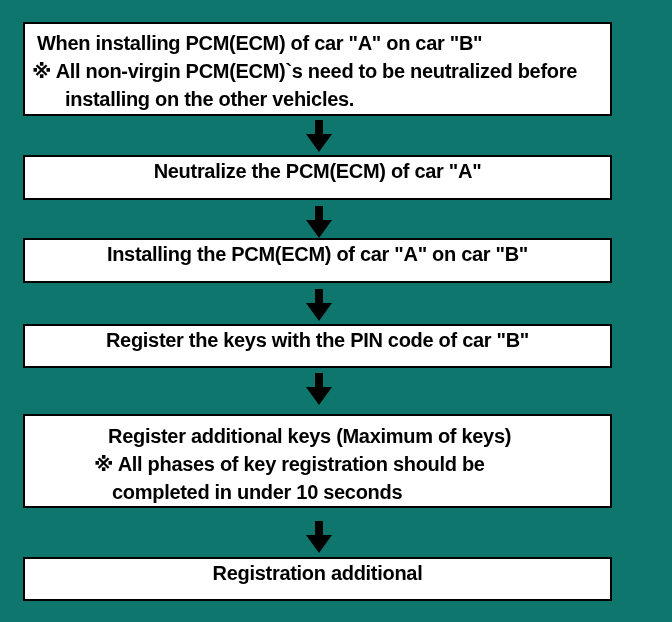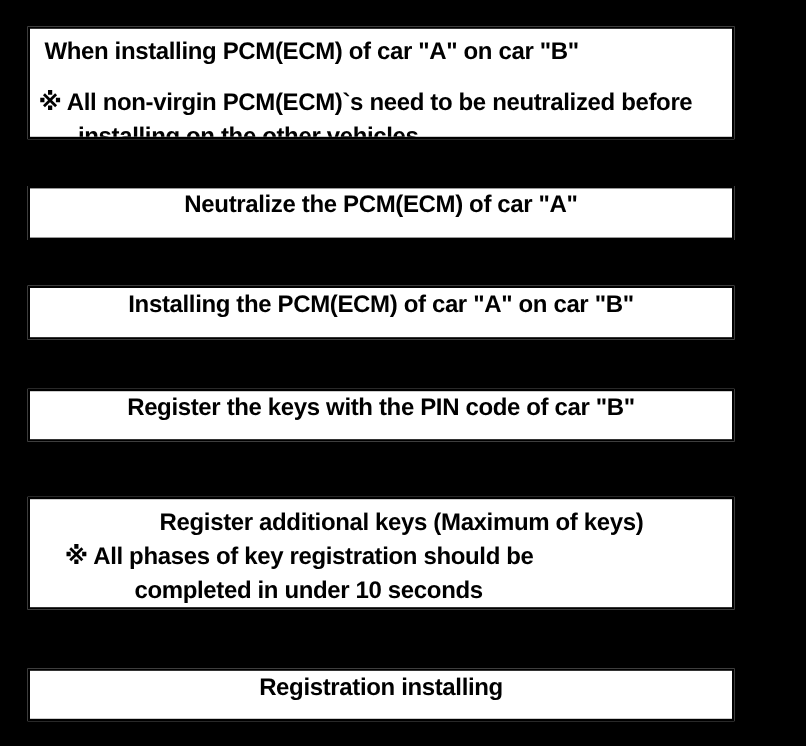--- a/index.html
+++ b/index.html
@@ -4,21 +4,21 @@
 <style>
   html, body {
     margin: 0;
     padding: 0;
     background: #ffffff;
   }
   .canvas {
     position: relative;
     width: 672px;
     height: 622px;
-    background: #000000;
+    background: #0f766e;
     font-family: "Liberation Sans", "DejaVu Sans", sans-serif;
     font-weight: bold;
     color: #000000;
     overflow: hidden;
   }
   .box {
     position: absolute;
     left: 23px;
     width: 589px;
     box-sizing: border-box;
@@ -33,31 +33,31 @@
     white-space: nowrap;
   }
   .single {
     display: flex;
     justify-content: center;
     text-align: center;
   }
   
   .box-1 { top: 22px; height: 94px; padding-top: 5px; }
   .box-1 .l0 { padding-left: 12px; }
-  .box-1 .l1 { padding-left: 7px; margin-top: 15px; }
+  .box-1 .l1 { padding-left: 7px; }
   .box-1 .l2 { padding-left: 40px; }
   
   .box-2 { top: 155px; height: 45px; }
   .box-3 { top: 238px; height: 45px; }
   .box-4 { top: 324px; height: 44px; }
   .box-6 { top: 557px; height: 44px; }
   
   .box-5 { top: 414px; height: 94px; padding-top: 6px; }
-  .box-5 .l0 { padding-left: 83px; margin-left: 25px; }
-  .box-5 .l1 { padding-left: 29px; }
+  .box-5 .l0 { padding-left: 83px; }
+  .box-5 .l1 { padding-left: 69px; }
   .box-5 .l2 { padding-left: 87px; }
   
   .arrow {
     position: absolute;
     left: 306px;
     width: 26px;
     height: 32px;
   }
   .arrow svg { display: block; width: 26px; height: 32px; }
   .a1 { top: 120px; }
@@ -119,16 +119,16 @@
     <div class="line l2">completed in under 10 seconds</div>
   </div>
 
   <div class="arrow a5">
     <svg viewBox="0 0 26 32" xmlns="http://www.w3.org/2000/svg">
       <path d="M9 0 h8 v14 h9 L13 32 L0 14 h9 z" fill="#000000"></path>
     </svg>
   </div>
 
   <div class="box box-6 single">
-    <div class="line">Registration installing</div>
+    <div class="line">Registration additional</div>
   </div>
 
 </div>
 
 </body></html>

